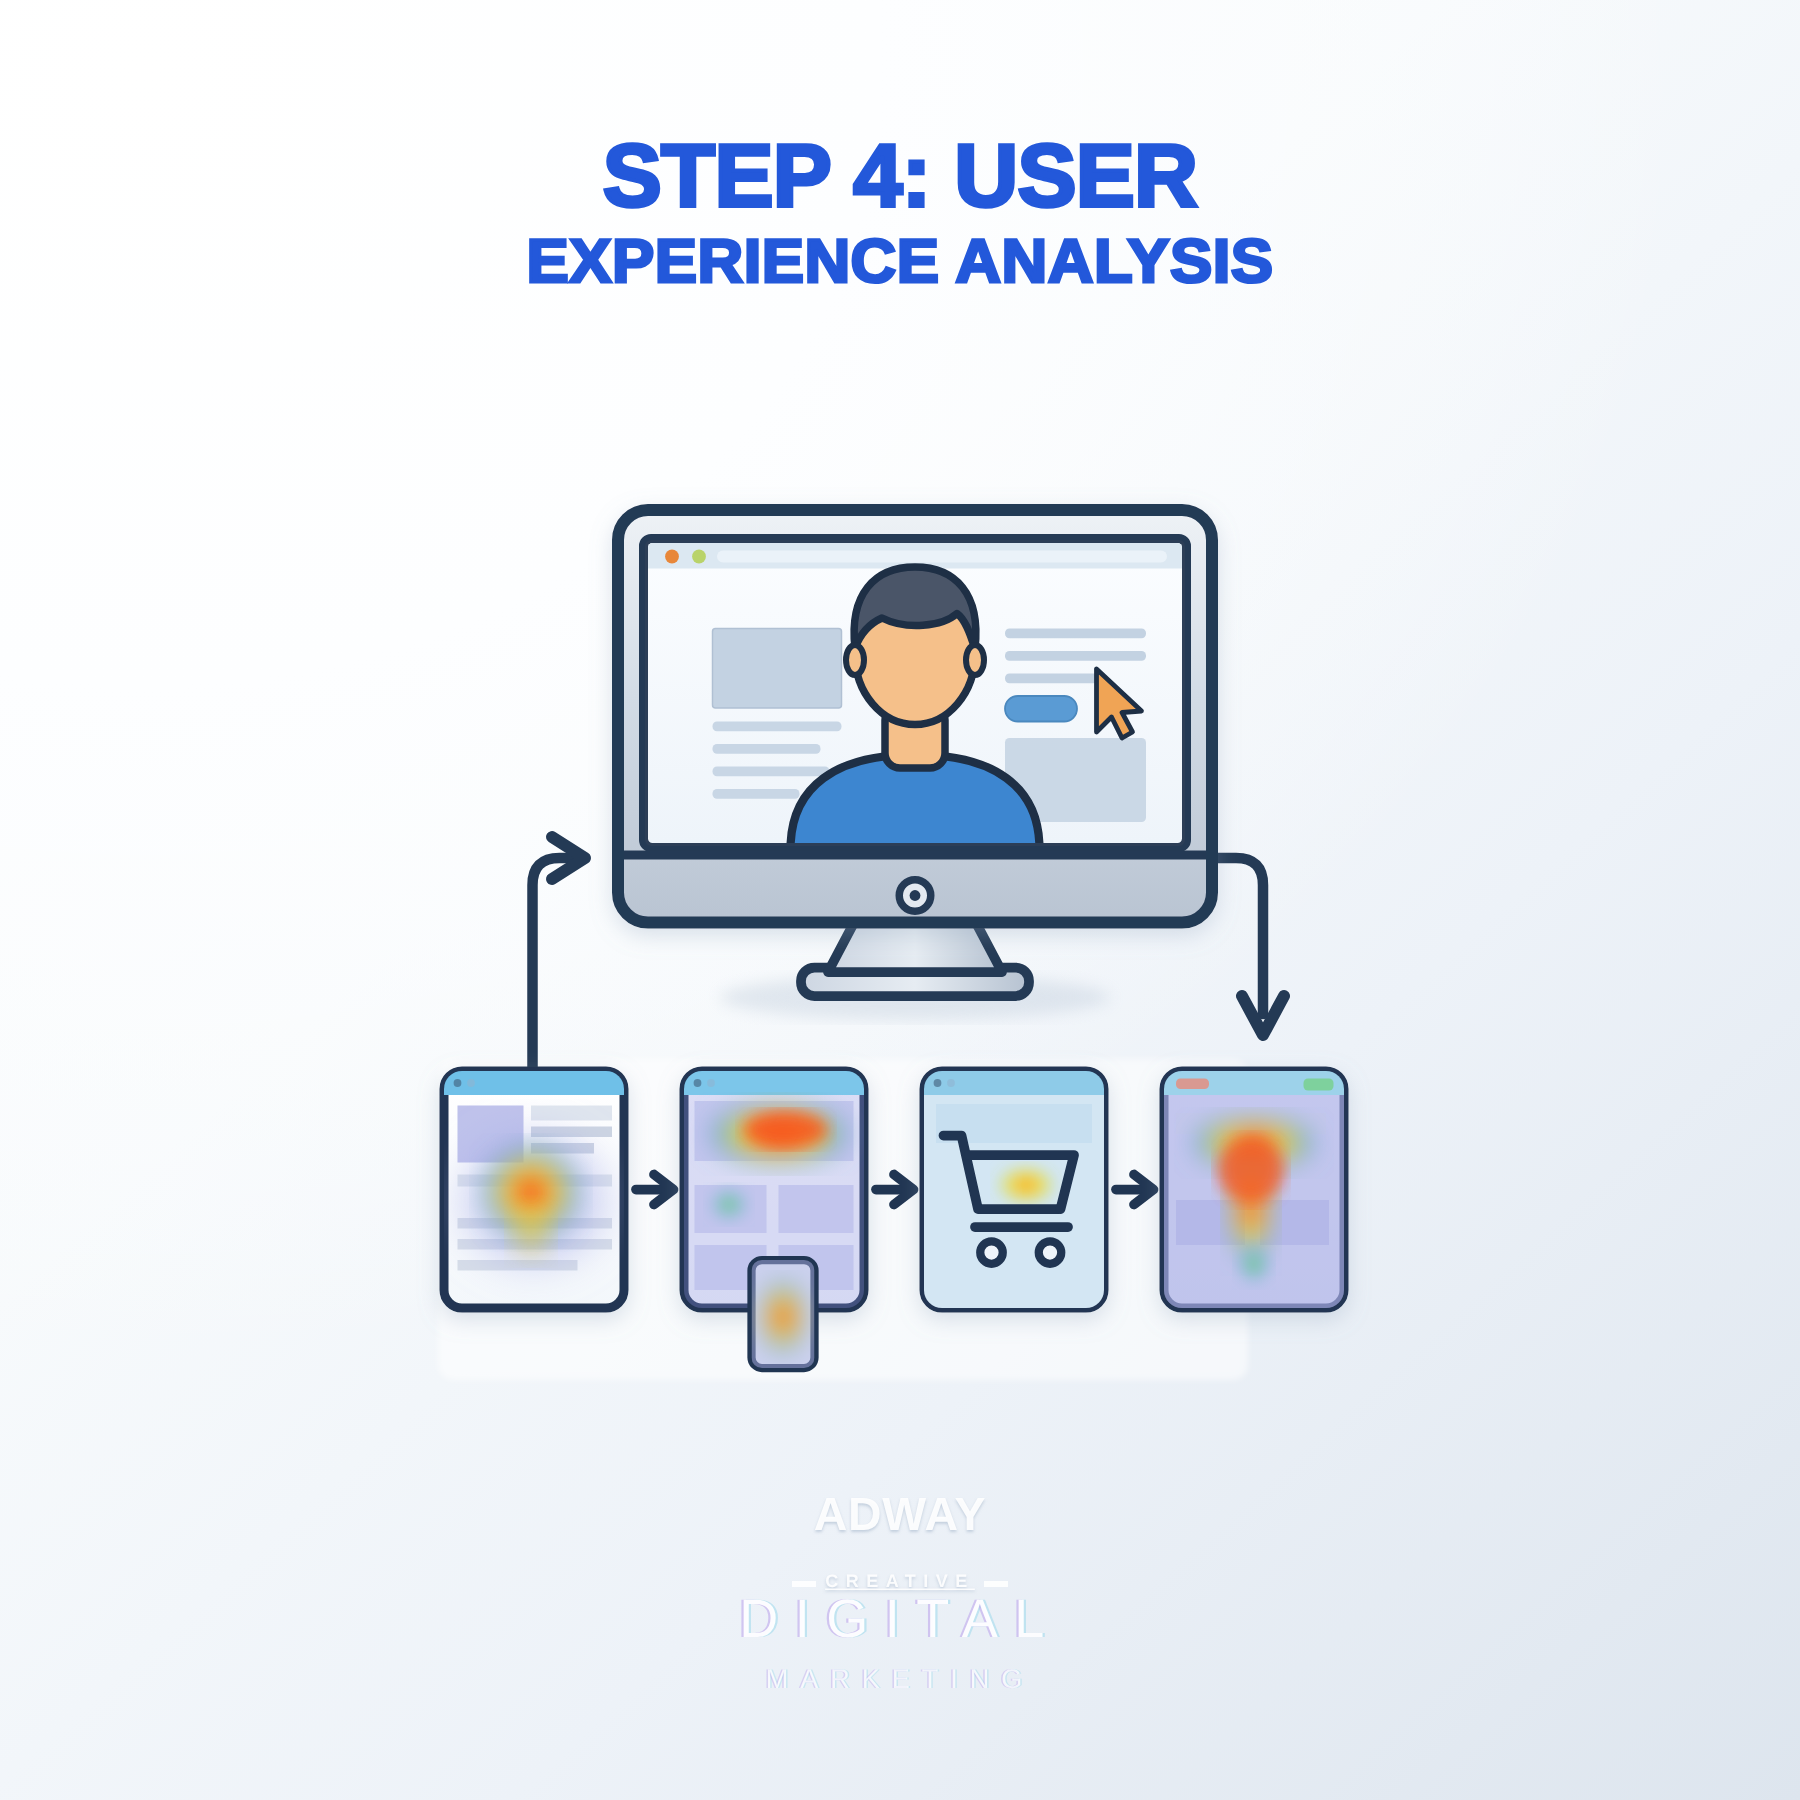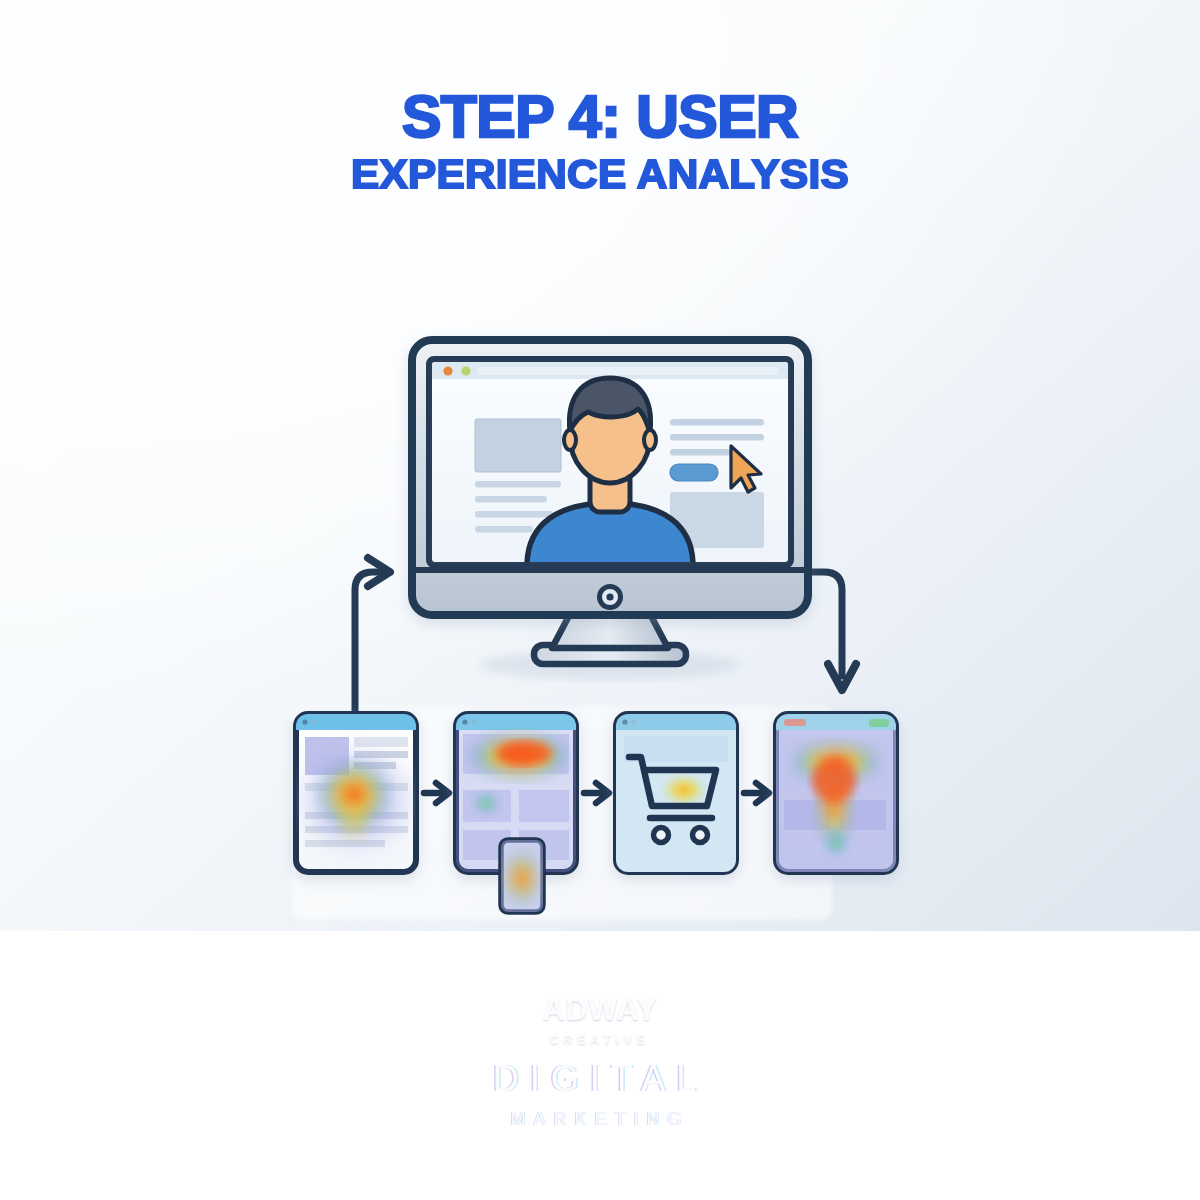--- a/index.html
+++ b/index.html
@@ -2,21 +2,21 @@
 <html><head>
 <meta charset="utf-8">
 <style>
   html,body{margin:0;padding:0;}
   body{
     width:1200px;height:1200px;overflow:hidden;
     font-family:"Liberation Sans",sans-serif;
     background:#ffffff;
   }
   #stage{
-    position:relative;width:1200px;height:931px;
+    position:relative;width:1200px;height:1200px;
     background:
       radial-gradient(120% 100% at 8% 4%, #ffffff 0%, #fdfeff 34%, rgba(255,255,255,0) 72%),
       linear-gradient(138deg,#fdfdfe 0%,#f7fafc 38%,#edf2f8 66%,#dde5ee 100%);
   }
   
   #title{
     position:absolute;left:0;top:88px;width:1200px;text-align:center;
     line-height:1;user-select:none;
   }
   #title .l1{
@@ -42,24 +42,25 @@
   #wm-adway{
     position:absolute;left:0;top:992px;width:1200px;text-align:center;
     user-select:none;
   }
   #wm-adway .brand{
     display:block;font-size:31px;font-weight:700;letter-spacing:.5px;
     color:rgba(255,255,255,.92);
     text-shadow:0 1px 2px rgba(160,178,200,.55);
   }
   #wm-adway .sub{
-    display:inline-block;margin-top:5px;font-size:12px;font-weight:700;
+    display:inline-block;margin-top:19px;font-size:12px;font-weight:700;
     letter-spacing:5px;color:rgba(255,255,255,.9);
     position:relative;padding:0 20px;
     text-shadow:0 1px 2px rgba(160,178,200,.5);
+    text-decoration:underline;
   }
   #wm-adway .sub:before,#wm-adway .sub:after{
     content:"";position:absolute;top:50%;width:16px;height:4px;
     background:rgba(255,255,255,.9);
   }
   #wm-adway .sub:before{left:-2px;}
   #wm-adway .sub:after{right:-2px;}
   #wm-digital{
     position:absolute;left:0;top:1058px;width:1200px;text-align:center;
     user-select:none;

